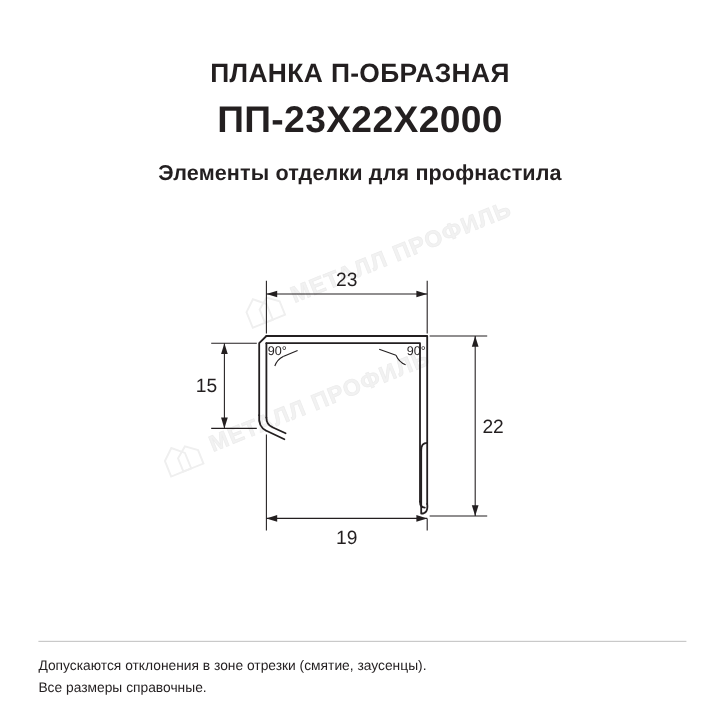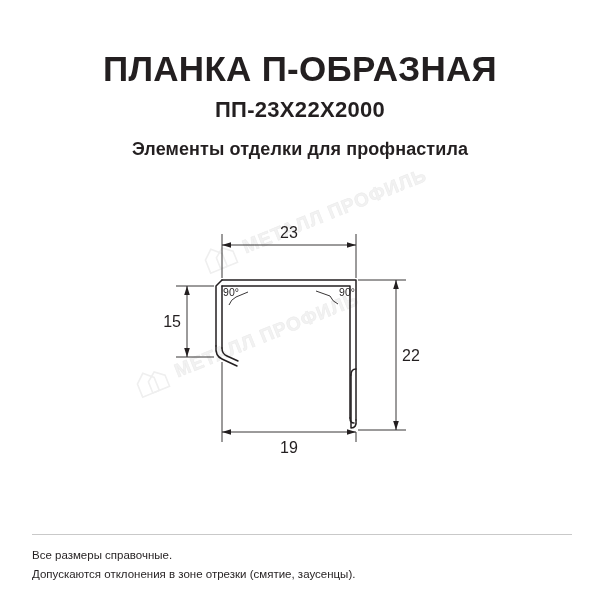--- a/index.html
+++ b/index.html
@@ -24,28 +24,28 @@
   
   .header {
     position: absolute;
     top: 0;
     left: 0;
     width: 600px;
     text-align: center;
     padding-top: 48px;
   }
   .title-main {
-    font-size: 35px;
+    font-size: 22px;
     font-weight: bold;
     letter-spacing: 0.3px;
     line-height: 1.22;
     white-space: nowrap;
   }
   .title-sub {
-    font-size: 22px;
+    font-size: 31px;
     font-weight: bold;
     letter-spacing: 0.3px;
     line-height: 1.22;
     margin-top: 6px;
     white-space: nowrap;
   }
   .title-caption {
     font-size: 18px;
     font-weight: bold;
     margin-top: 15px;
@@ -232,17 +232,17 @@
         <text x="402" y="211" font-size="16" text-anchor="start">22</text>
         <text x="289" y="303" font-size="16" text-anchor="middle">19</text>
         <text x="231" y="146" font-size="10.5" text-anchor="middle">90°</text>
         <text x="347" y="146" font-size="10.5" text-anchor="middle">90°</text>
       </g>
     </svg>
   </div>
 
   <div class="footer">
     <div class="rule"></div>
+    <div class="footer-line">Допускаются отклонения в зоне отрезки (смятие, заусенцы).</div>
     <div class="footer-line">Все размеры справочные.</div>
-    <div class="footer-line">Допускаются отклонения в зоне отрезки (смятие, заусенцы).</div>
   </div>
 
 </div>
 
 </body></html>

